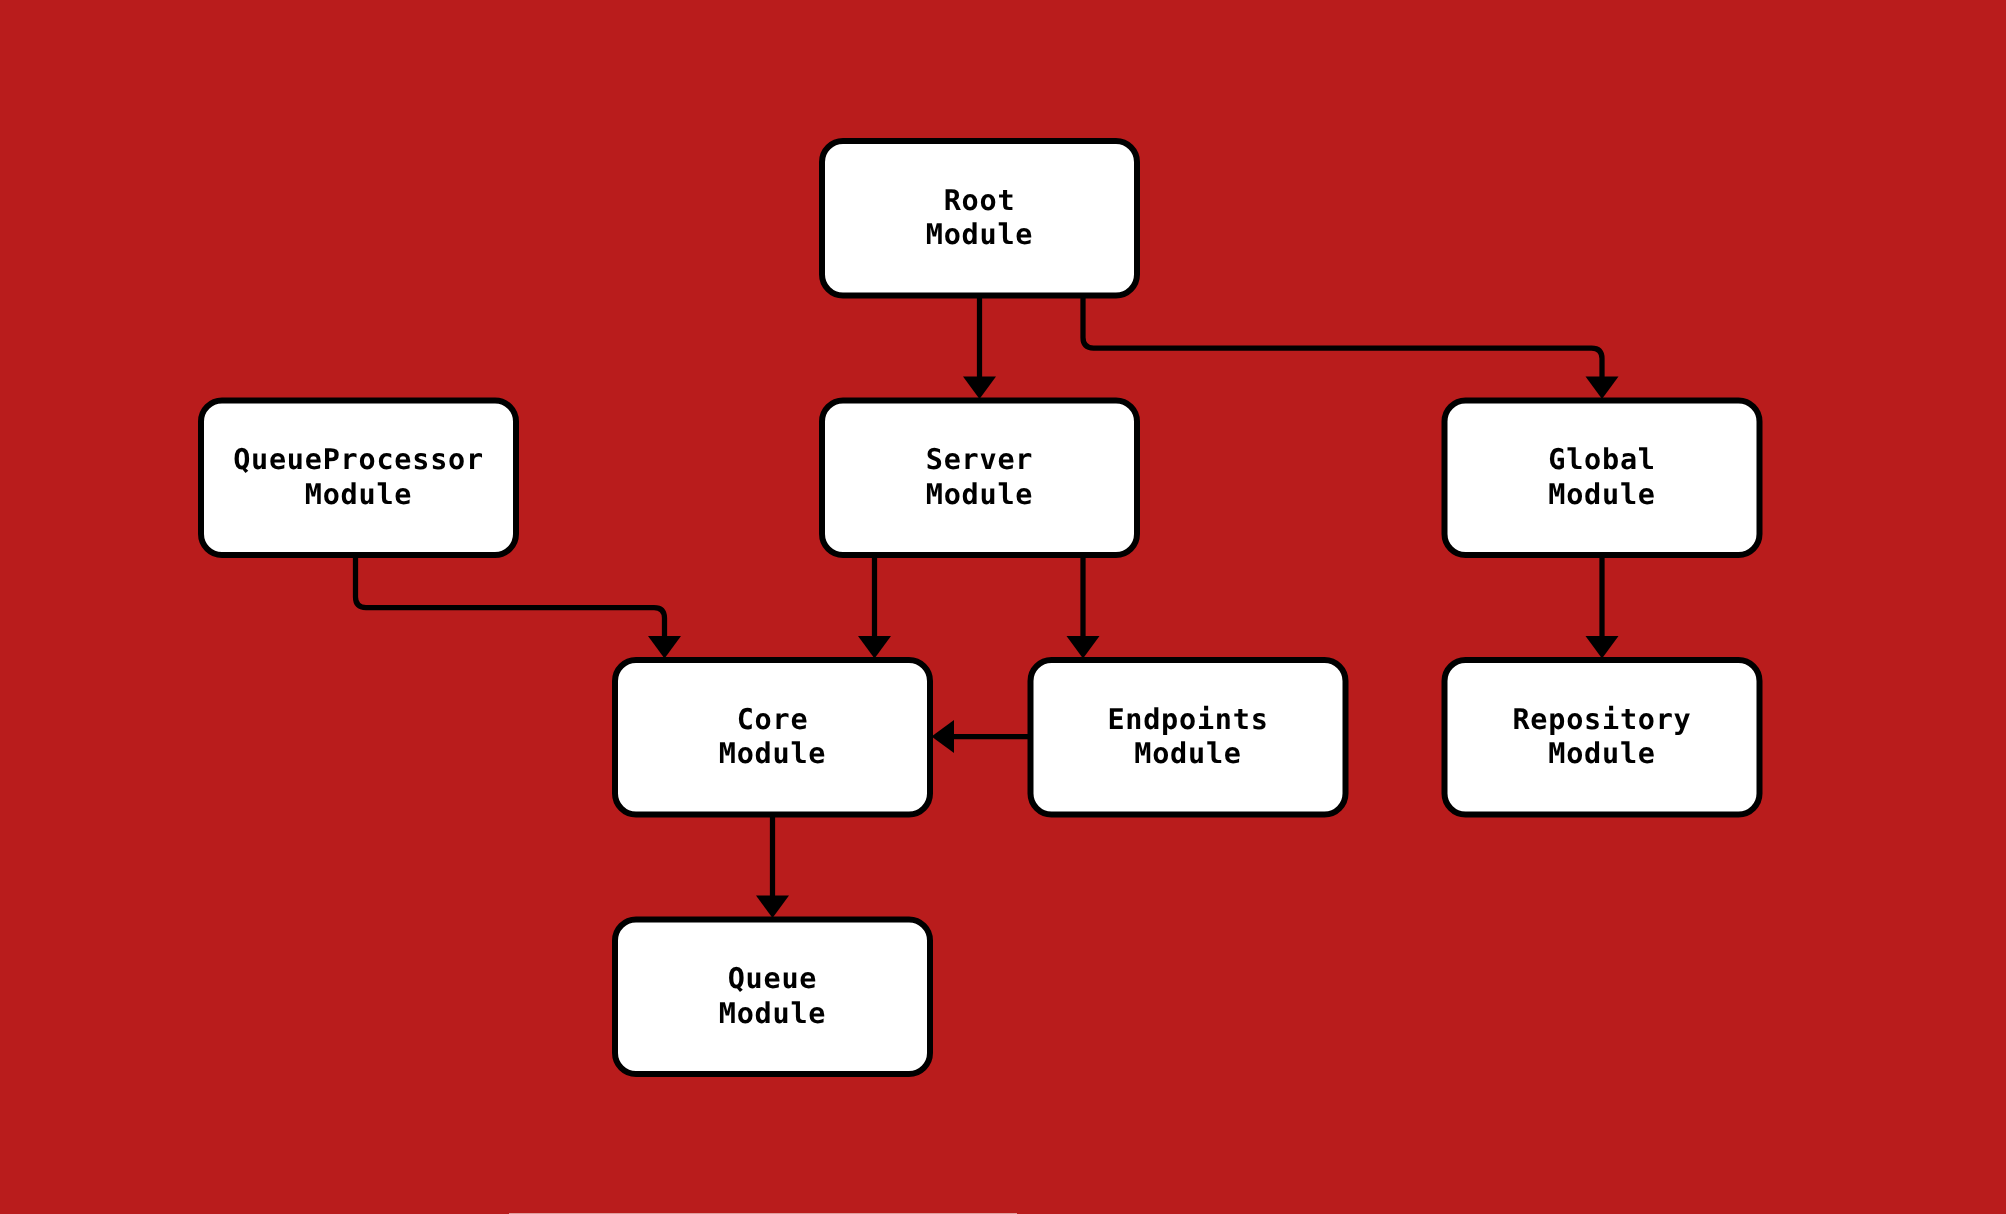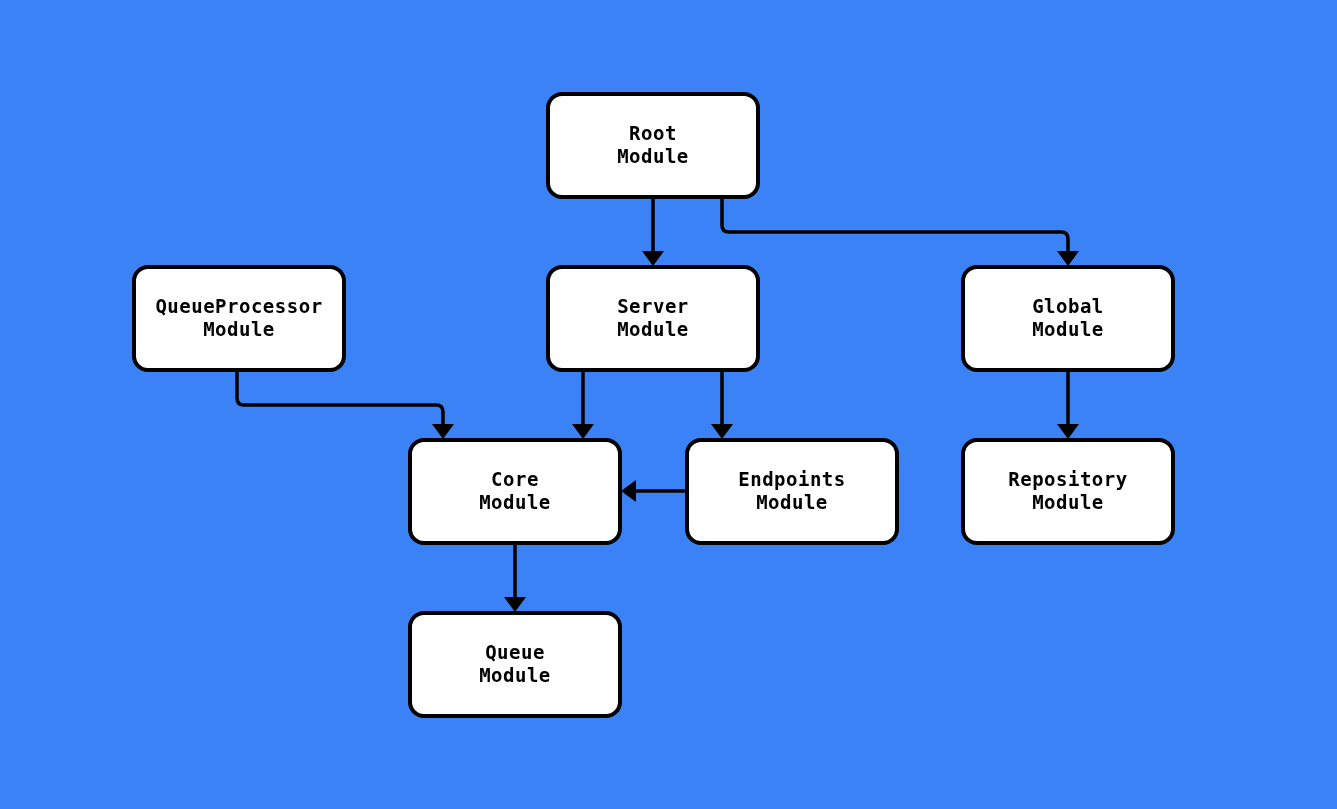--- a/index.html
+++ b/index.html
@@ -11,21 +11,21 @@
   body {
     width: 1337px;
     height: 809px;
     font-family: "DejaVu Sans Mono", "Liberation Mono", monospace;
     overflow: hidden;
   }
   #diagram-root {
     position: relative;
     width: 1337px;
     height: 809px;
-    background: #3b82f6;
+    background: #b91c1c;
   }
   svg#diagram-svg {
     display: block;
     width: 1337px;
     height: 809px;
   }
   .node-box {
     fill: #ffffff;
     stroke: #000000;
     stroke-width: 4;

